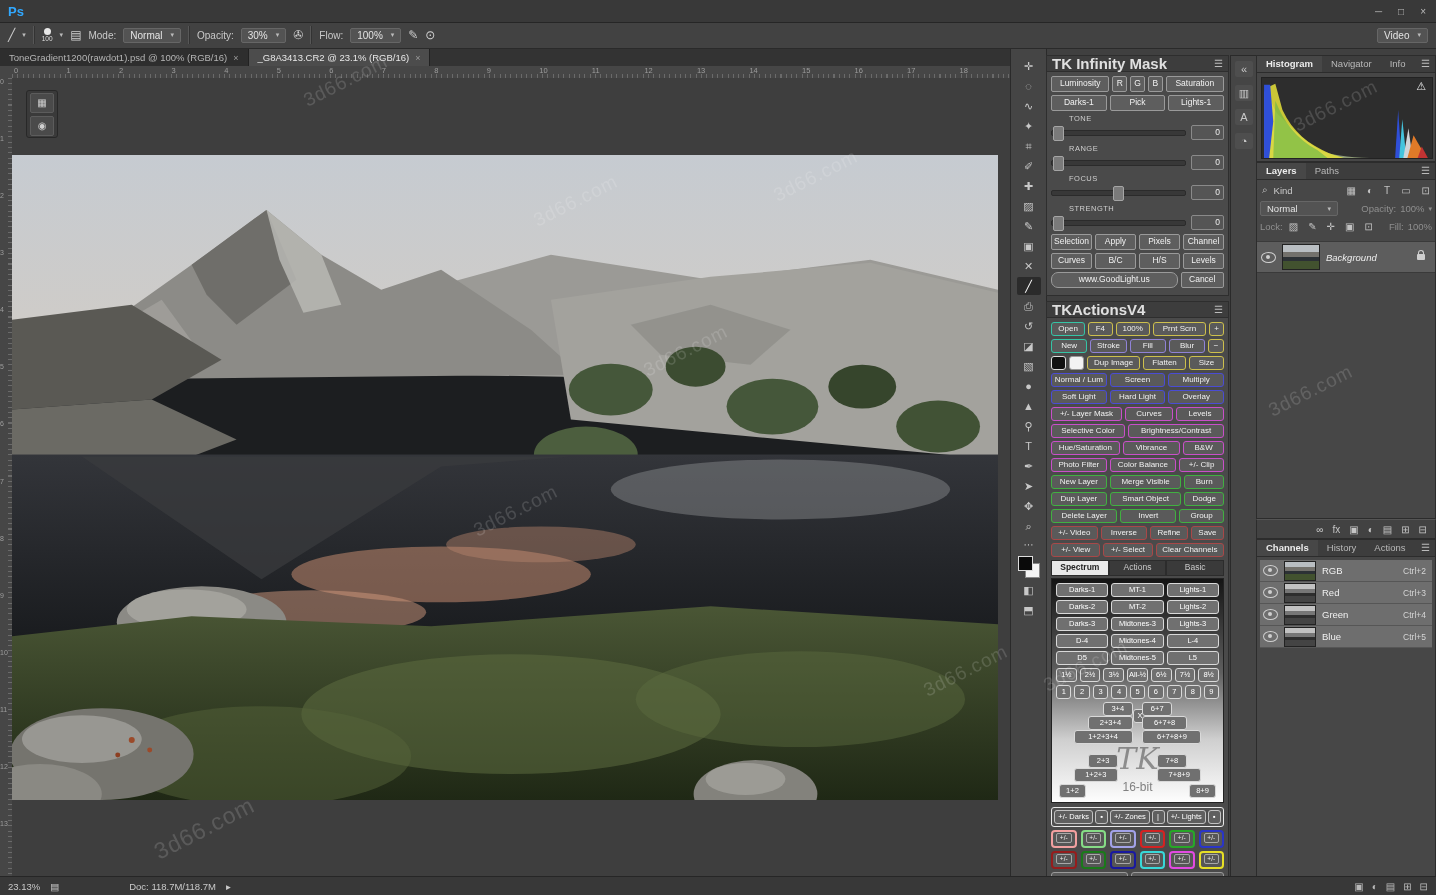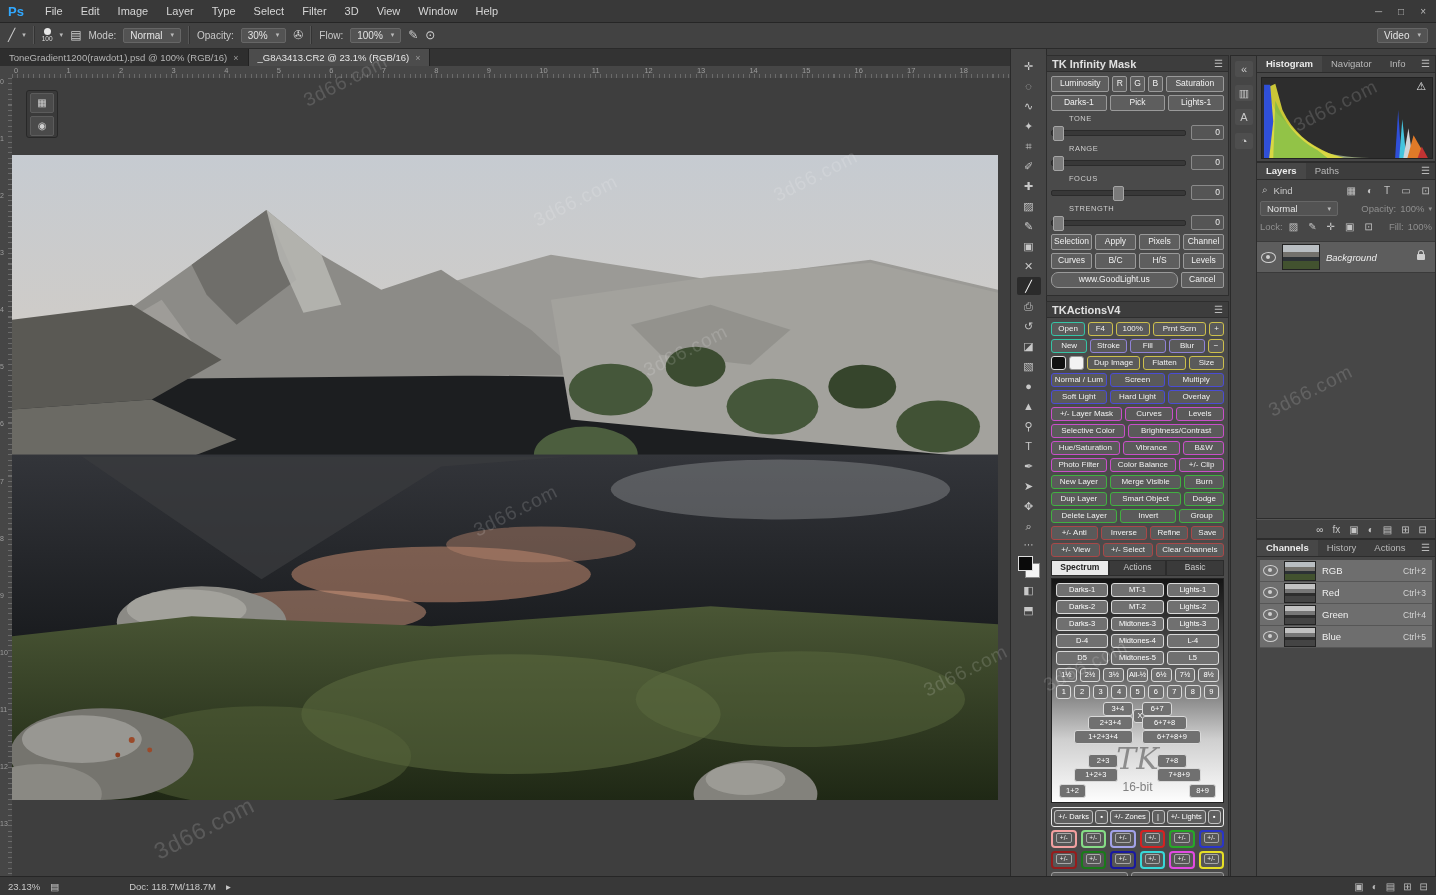--- a/index.html
+++ b/index.html
@@ -53,21 +53,21 @@
   .tool{width:24px;height:18px;margin-bottom:2px;color:#c8c8c8;font-size:11px;text-align:center;line-height:18px;border-radius:2px;}
   .tool.sel{background:#2b2b2b;color:#fff;}
   .tool-ellipsis{color:#c8c8c8;font-size:10px;margin:2px 0;}
   .swatches{position:relative;width:24px;height:22px;margin-top:4px;}
   .swatches .fg{position:absolute;left:1px;top:0;width:13px;height:13px;background:#0a0a0a;border:1px solid #ddd;z-index:2;}
   .swatches .bg{position:absolute;right:1px;bottom:0;width:13px;height:13px;background:#f4f4f4;border:1px solid #888;}
   
   #tkcol{position:absolute;left:36px;width:183px;top:6px;bottom:0;}
   .tk-panel{background:#4a4a4a;border:1px solid #2e2e2e;margin-bottom:5px;}
   .tk-head{height:15px;background:#3d3d3d;border-bottom:1px solid #2e2e2e;display:flex;align-items:center;padding:0 5px;}
-  .tk-head .ttl{font-size:11px;font-weight:bold;color:#e0e0e0;}
+  .tk-head .ttl{font-size:15px;font-weight:bold;color:#e0e0e0;}
   .tk-head .pmenu{margin-left:auto;color:#bbb;font-size:10px;}
   .tk-body{padding:4px;}
   .btnrow{display:flex;gap:3px;margin-bottom:3px;}
   .ib{flex:1;background:#5e5e5e;border:1px solid #9a9a9a;border-radius:2px;color:#f2f2f2;font-size:8.5px;
       height:14px;line-height:13px;text-align:center;white-space:nowrap;overflow:hidden;}
   .ib.fS{flex:.45;} .ib.fL{flex:2;} .ib.fXL{flex:3;border-radius:7px;} .ib.fM{flex:1;}
   .sld-label{font-size:7.5px;color:#cfcfcf;margin:2px 0 2px 18px;letter-spacing:.5px;}
   .sld-row{display:flex;align-items:center;gap:5px;margin-bottom:4px;}
   .sld-track{flex:1;height:4px;background:#383838;border:1px solid #2b2b2b;border-radius:2px;position:relative;}
   .sld-thumb{position:absolute;top:-5px;width:9px;height:13px;background:#7a7a7a;border:1px solid #a5a5a5;border-radius:2px;}
@@ -170,34 +170,20 @@
       <span class="wm wm5">3d66.com</span>
       <span class="wm wm6">3d66.com</span>
       <span class="wm wm7">3d66.com</span>
       <span class="wm wm8">3d66.com</span>
       <span class="wm wm9">3d66.com</span>
       <span class="wm wm10">3d66.com</span>
     </div>
 
   <div id="menubar">
     <span class="ps-logo">Ps</span>
-    <div style="display:flex">
-
-    <span class="menu-item">File</span>
-        <span class="menu-item">Edit</span>
-        <span class="menu-item">Image</span>
-        <span class="menu-item">Layer</span>
-        <span class="menu-item">Type</span>
-        <span class="menu-item">Select</span>
-        <span class="menu-item">Filter</span>
-        <span class="menu-item">3D</span>
-        <span class="menu-item">View</span>
-        <span class="menu-item">Window</span>
-        <span class="menu-item">Help</span>
-      </div>
     <div id="winctl">
       <span>─</span>
       <span>□</span>
       <span>×</span>
     </div>
   </div>
 
   <div id="optionsbar">
     <span class="opt-ico">╱</span>
     <span class="caret">▾</span>
@@ -548,21 +534,21 @@
               <div class="ab bc-green">Dup Layer</div>
               <div class="ab bc-green g13">Smart Object</div>
               <div class="ab bc-green g07">Dodge</div>
             </div>
           <div class="btnrow">
               <div class="ab bc-green g12">Delete Layer</div>
               <div class="ab bc-green">Invert</div>
               <div class="ab bc-green g08">Group</div>
             </div>
           <div class="btnrow">
-              <div class="ab bc-maroon">+/- Anti</div>
+              <div class="ab bc-maroon">+/- Video</div>
               <div class="ab bc-maroon">Inverse</div>
               <div class="ab bc-maroon g08">Refine</div>
               <div class="ab bc-maroon g07">Save</div>
             </div>
           <div class="btnrow">
               <div class="ab bc-maroon">+/- View</div>
               <div class="ab bc-maroon">+/- Select</div>
               <div class="ab bc-maroon g14">Clear Channels</div>
             </div>
 

